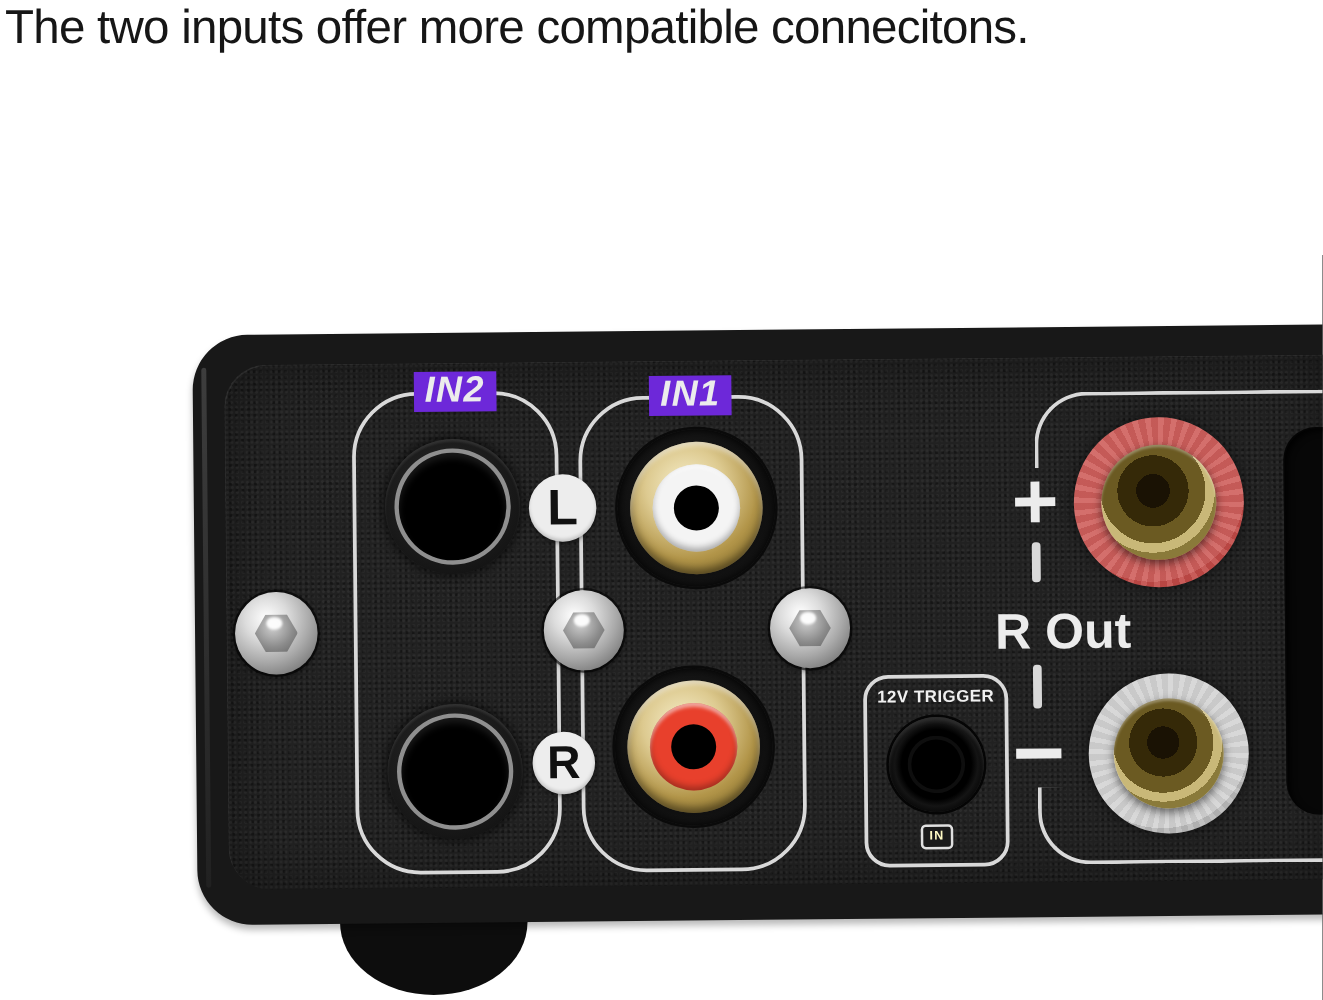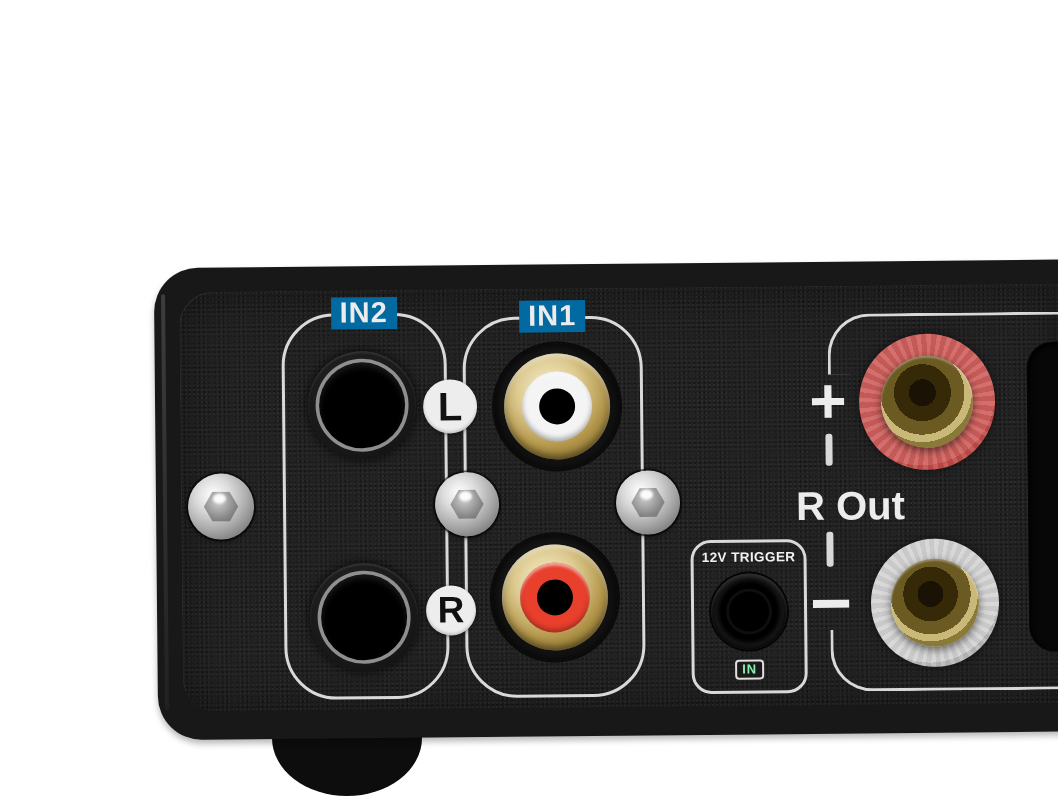--- a/index.html
+++ b/index.html
@@ -37,34 +37,34 @@
     background-position:0 0,2px 3px;
     border-radius:34px 0 0 34px;
     box-shadow:inset 1px 1px 0 rgba(255,255,255,0.07), inset 0 0 46px rgba(0,0,0,0.38);
   }
   
   .iobox{
     position:absolute;border:3px solid #d9d9d9;border-radius:52px;
   }
   .iobox .tag{
     position:absolute;top:-19px;left:50%;transform:translateX(-50%);
-    background:#0369a1;padding:0 9px;
-    font-size:29px;font-weight:bold;color:#ececec;letter-spacing:1px;line-height:1.1;
+    background:#6d28d9;padding:0 9px;
+    font-size:29px;font-weight:bold;color:#ececec;letter-spacing:1px;line-height:1.1;font-style:italic;
   }
   .tbox{
     position:absolute;border:3px solid #d9d9d9;border-radius:20px;
   }
   .tbox .ttag{
     position:absolute;top:7px;left:0;right:0;text-align:center;
     font-size:13.5px;font-weight:bold;color:#f0f0f0;letter-spacing:0.4px;
   }
   .inbadge{
     position:absolute;left:50%;bottom:11px;transform:translateX(-50%);
     border:2.5px solid #e0e0e0;border-radius:4px;padding:0 5px;
-    font-size:13px;font-weight:bold;color:#86efac;line-height:16px;letter-spacing:1px;
+    font-size:10px;font-weight:bold;color:#fef9c3;line-height:16px;letter-spacing:1px;
     background:#1a1a1a;
   }
   
   .trs{
     position:absolute;border-radius:50%;width:108px;height:108px;
     background:radial-gradient(circle at 46% 42%,#2c2c2c,#161616 70%,#0b0b0b 100%);
     box-shadow:0 0 8px 2px rgba(0,0,0,0.55), inset 0 2px 2px rgba(255,255,255,0.10);
   }
   .trs .hole{
     position:absolute;inset:11px;border-radius:50%;background:#000;
@@ -170,20 +170,21 @@
   }
   .foot{
     position:absolute;left:272px;top:728px;width:150px;height:68px;
     background:#0d0d0d;border-radius:6px 6px 80px 80px / 6px 6px 62px 62px;
   }
 </style>
 </head>
 <body>
 
 <div class="caption">
+  <div>The two inputs offer more compatible connecitons.</div>
 </div>
 
 <div class="foot"></div>
 
 <div class="chassis">
   <div class="face"></div>
 
   <div class="iobox" style="left:127px;top:47px;width:159px;height:380px;">
     <span class="tag">IN2</span>
   </div>

